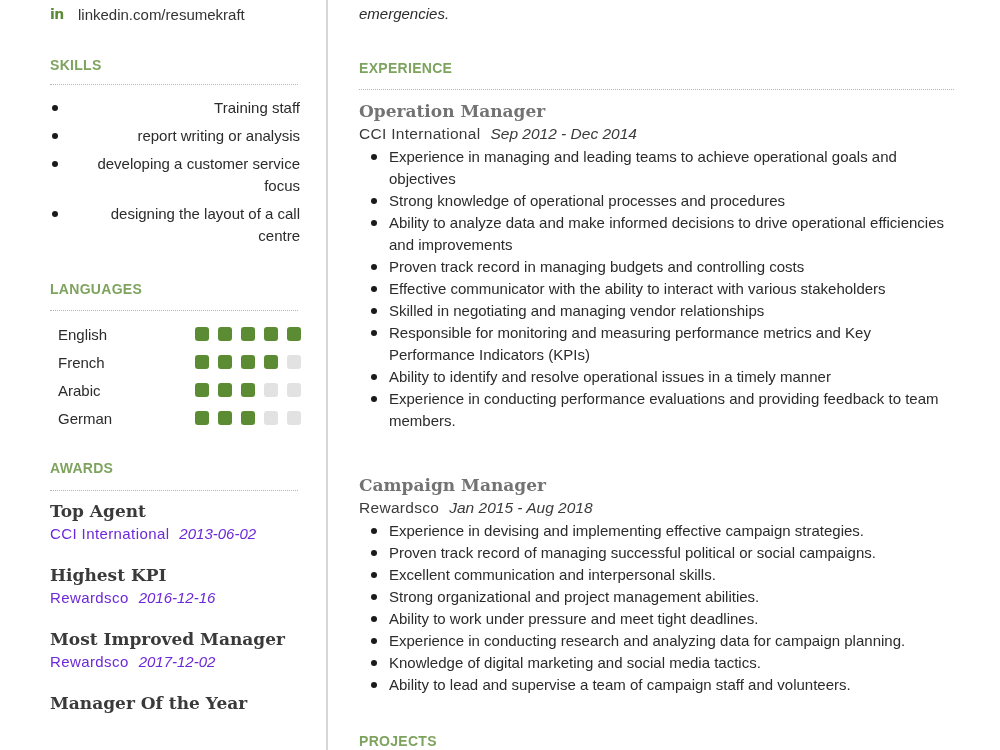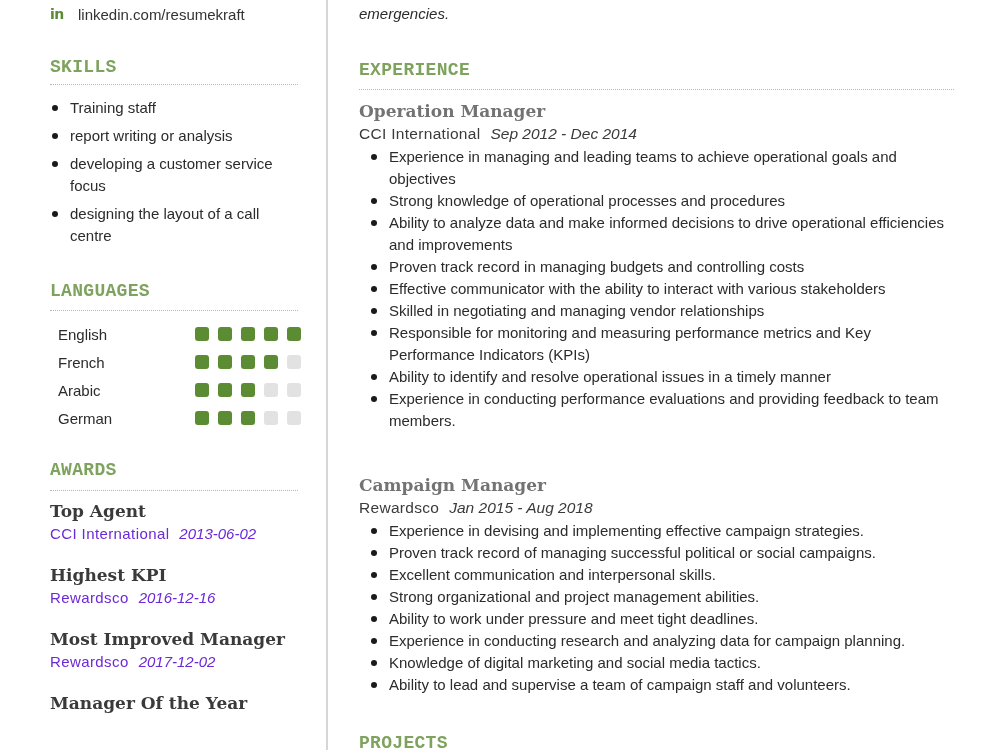--- a/index.html
+++ b/index.html
@@ -14,28 +14,28 @@
     
     .left { position: absolute; left: 50px; top: 0; width: 250px; }
     .contact-row { position: absolute; left: 0; top: 3px; display: flex; align-items: center; height: 22px; }
     .li-icon {
       font-family: "DejaVu Sans", sans-serif; font-weight: bold; font-size: 14px;
       color: #5a8a34; width: 22px; letter-spacing: -0.5px; line-height: 1;
     }
     .contact-text { font-size: 15px; color: #333; margin-left: 6px; }
 
     .section-title {
-      font-family: Liberation Mono, monospace; font-weight: bold; font-size: 18px;
+      font-family: Liberation Sans, sans-serif; font-weight: bold; font-size: 14px;
       color: #7ea35e; letter-spacing: 0.3px;
     }
     .dots { border-bottom: 1px dotted #b5b5b5; height: 0; }
 
     .skills-title { position: absolute; top: 57px; left: 0; }
     .skills-dots { position: absolute; top: 84px; left: 0; width: 248px; }
-    .skills-list { position: absolute; top: 97px; left: 0; width: 250px; list-style: none; }
+    .skills-list { position: absolute; top: 97px; left: 0; width: 250px; list-style: none; text-align: right; }
     .skills-list li {
       position: relative; padding-left: 20px; font-size: 15px; line-height: 22px;
       color: #2b2b2b; margin-bottom: 6px;
     }
     .bullet {
       position: absolute; left: 2px; top: 8px; width: 6px; height: 6px;
       border-radius: 50%; background: #1a1a1a;
     }
 
     .lang-title { position: absolute; top: 281px; left: 0; }

